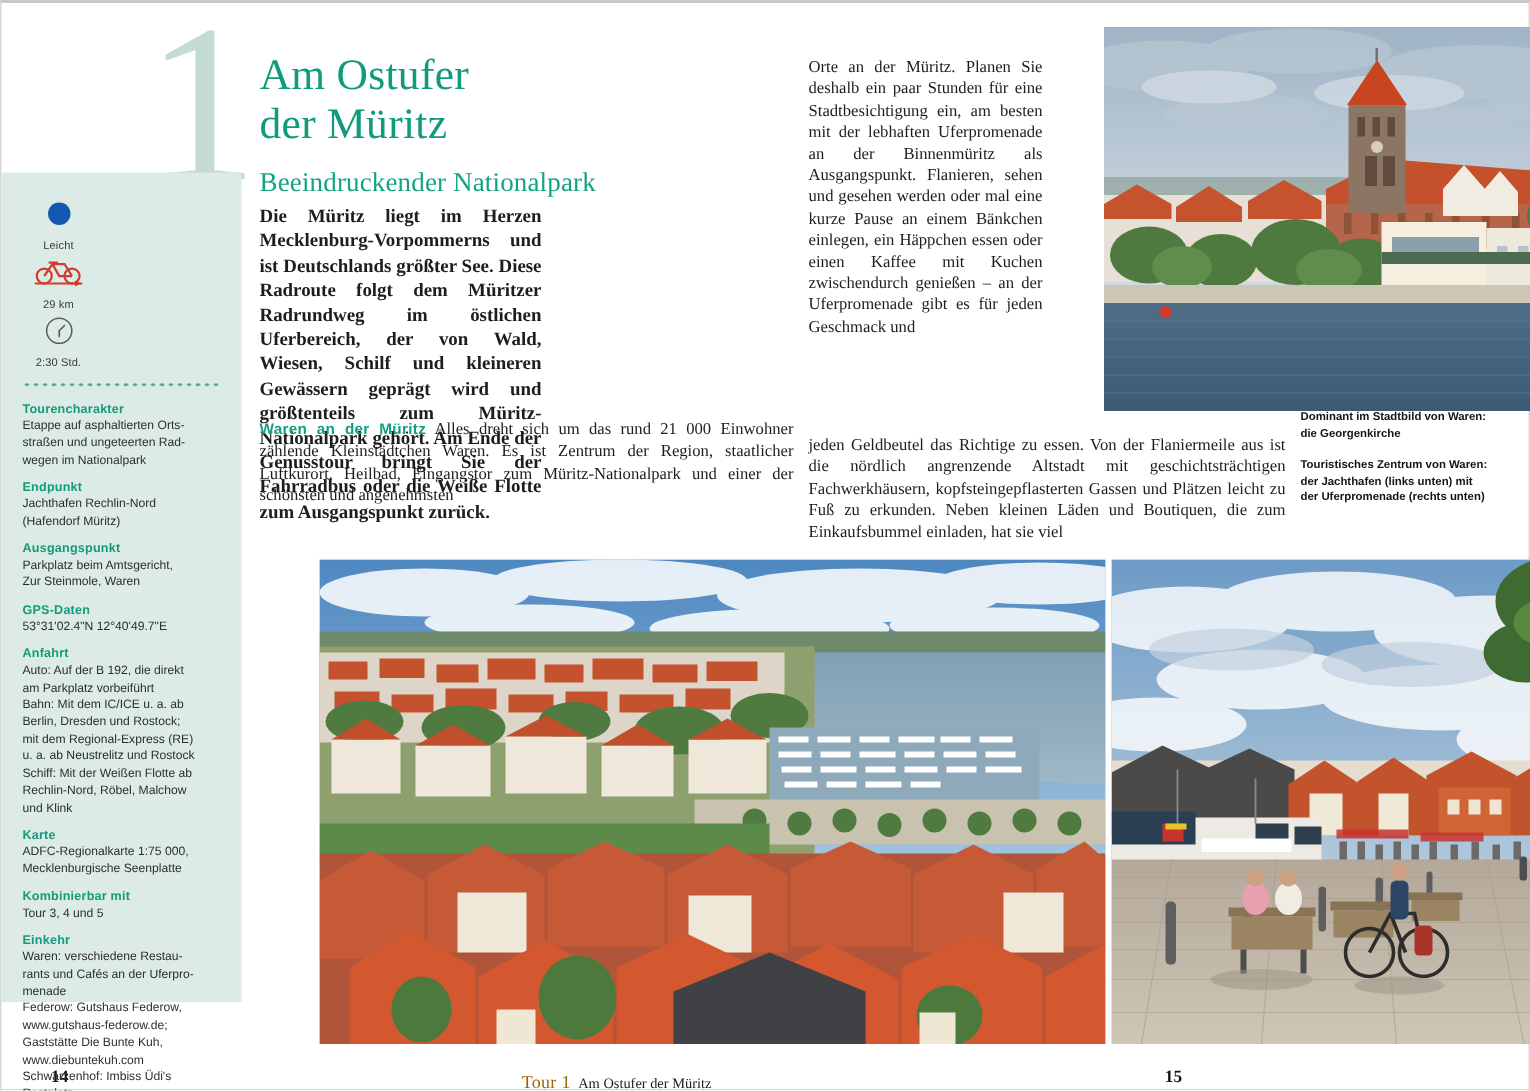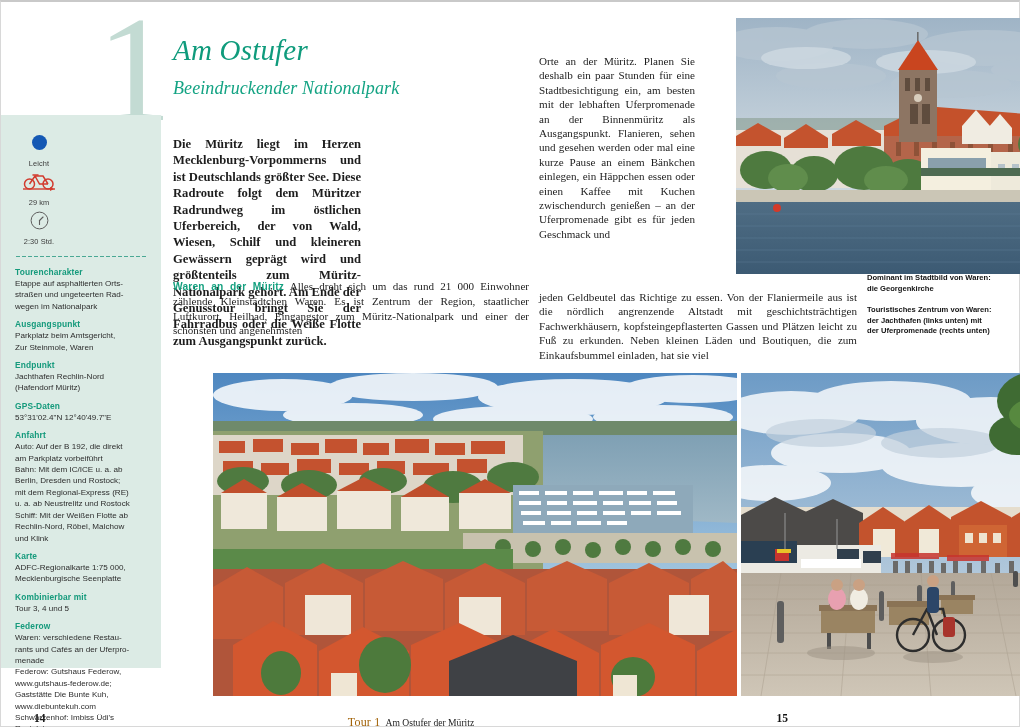--- a/index.html
+++ b/index.html
@@ -88,21 +88,20 @@
     color: #2d2d2d;
     white-space: pre-line;
   }
 
   
   .headline {
     position: absolute;
     left: 172px; top: 32px;
     width: 350px;
     z-index: 3;
-    font-style: italic;
   }
   .headline h1 {
     margin: 0;
     font-family: "Liberation Serif", serif;
     font-size: 29px;
     line-height: 33px;
     font-weight: 400;
     color: #0f9b7c;
     letter-spacing: .2px;
   }
@@ -116,21 +115,21 @@
   }
 
   
   .col {
     position: absolute;
     font-family: "Liberation Serif", serif;
     color: #1d1d1d;
     text-align: justify;
   }
   .col-a { left: 172px; top: 134px; width: 188px; }
-  .col-b { left: 538px; top: 52px; width: 156px; }
+  .col-b { left: 538px; top: 36px; width: 156px; }
   .col p { margin: 0; }
   .lead {
     font-size: 12.6px;
     line-height: 16.4px;
     font-weight: bold;
   }
   .para {
     font-size: 11.1px;
     line-height: 14.4px;
   }
@@ -261,29 +260,29 @@
     <div class="dotted-sep"></div>
 
     <div class="sb-block">
       <div class="sb-h">Tourencharakter</div>
       <div class="sb-p">Etappe auf asphaltierten Orts-
 straßen und ungeteerten Rad-
 wegen im Nationalpark</div>
     </div>
 
     <div class="sb-block">
+      <div class="sb-h">Endpunkt</div>
+      <div class="sb-p">Jachthafen Rechlin-Nord
+(Hafendorf Müritz)</div>
+    </div>
+
+    <div class="sb-block">
       <div class="sb-h">Ausgangspunkt</div>
       <div class="sb-p">Parkplatz beim Amtsgericht,
 Zur Steinmole, Waren</div>
-    </div>
-
-    <div class="sb-block">
-      <div class="sb-h">Endpunkt</div>
-      <div class="sb-p">Jachthafen Rechlin-Nord
-(Hafendorf Müritz)</div>
     </div>
 
     <div class="sb-block">
       <div class="sb-h">GPS-Daten</div>
       <div class="sb-p">53°31'02.4"N 12°40'49.7"E</div>
     </div>
 
     <div class="sb-block">
       <div class="sb-h">Anfahrt</div>
       <div class="sb-p">Auto: Auf der B 192, die direkt
@@ -302,21 +301,21 @@
       <div class="sb-p">ADFC-Regionalkarte 1:75 000,
 Mecklenburgische Seenplatte</div>
     </div>
 
     <div class="sb-block">
       <div class="sb-h">Kombinierbar mit</div>
       <div class="sb-p">Tour 3, 4 und 5</div>
     </div>
 
     <div class="sb-block">
-      <div class="sb-h">Federow</div>
+      <div class="sb-h">Einkehr</div>
       <div class="sb-p">Waren: verschiedene Restau-
 rants und Cafés an der Uferpro-
 menade
 Federow: Gutshaus Federow,
 www.gutshaus-federow.de;
 Gaststätte Die Bunte Kuh,
 www.diebuntekuh.com
 Schwarzenhof: Imbiss Üdi's
 Rastplatz
 Boek: Restaurant Auszeit,
@@ -324,20 +323,21 @@
 Rechlin-Nord: Restaurant
 Captain's Inn, www.hafendorf-
 mueritz.de</div>
     </div>
 
   </aside>
 
   <header class="headline">
     <h1>
       <span>Am Ostufer</span><br>
+      <span>der Müritz</span>
     </h1>
     <h2>Beeindruckender Nationalpark</h2>
   </header>
 
   <div class="col col-a">
     <p class="lead">Die Müritz liegt im Herzen Mecklenburg-Vorpommerns und ist Deutschlands größter See. Diese Radroute folgt dem Müritzer Radrundweg im östlichen Uferbereich, der von Wald, Wiesen, Schilf und kleineren Gewässern geprägt wird und größtenteils zum Müritz-Nationalpark gehört. Am Ende der Genusstour bringt Sie der Fahrradbus oder die Weiße Flotte zum Ausgangspunkt zurück.</p>
   </div>
 
   <div class="col col-b">
     <p class="para">Orte an der Müritz. Planen Sie deshalb ein paar Stunden für eine Stadtbesichtigung ein, am besten mit der lebhaften Uferpromenade an der Binnenmüritz als Ausgangspunkt. Flanieren, sehen und gesehen werden oder mal eine kurze Pause an einem Bänkchen einlegen, ein Häppchen essen oder einen Kaffee mit Kuchen zwischendurch genießen – an der Uferpromenade gibt es für jeden Geschmack und</p>

